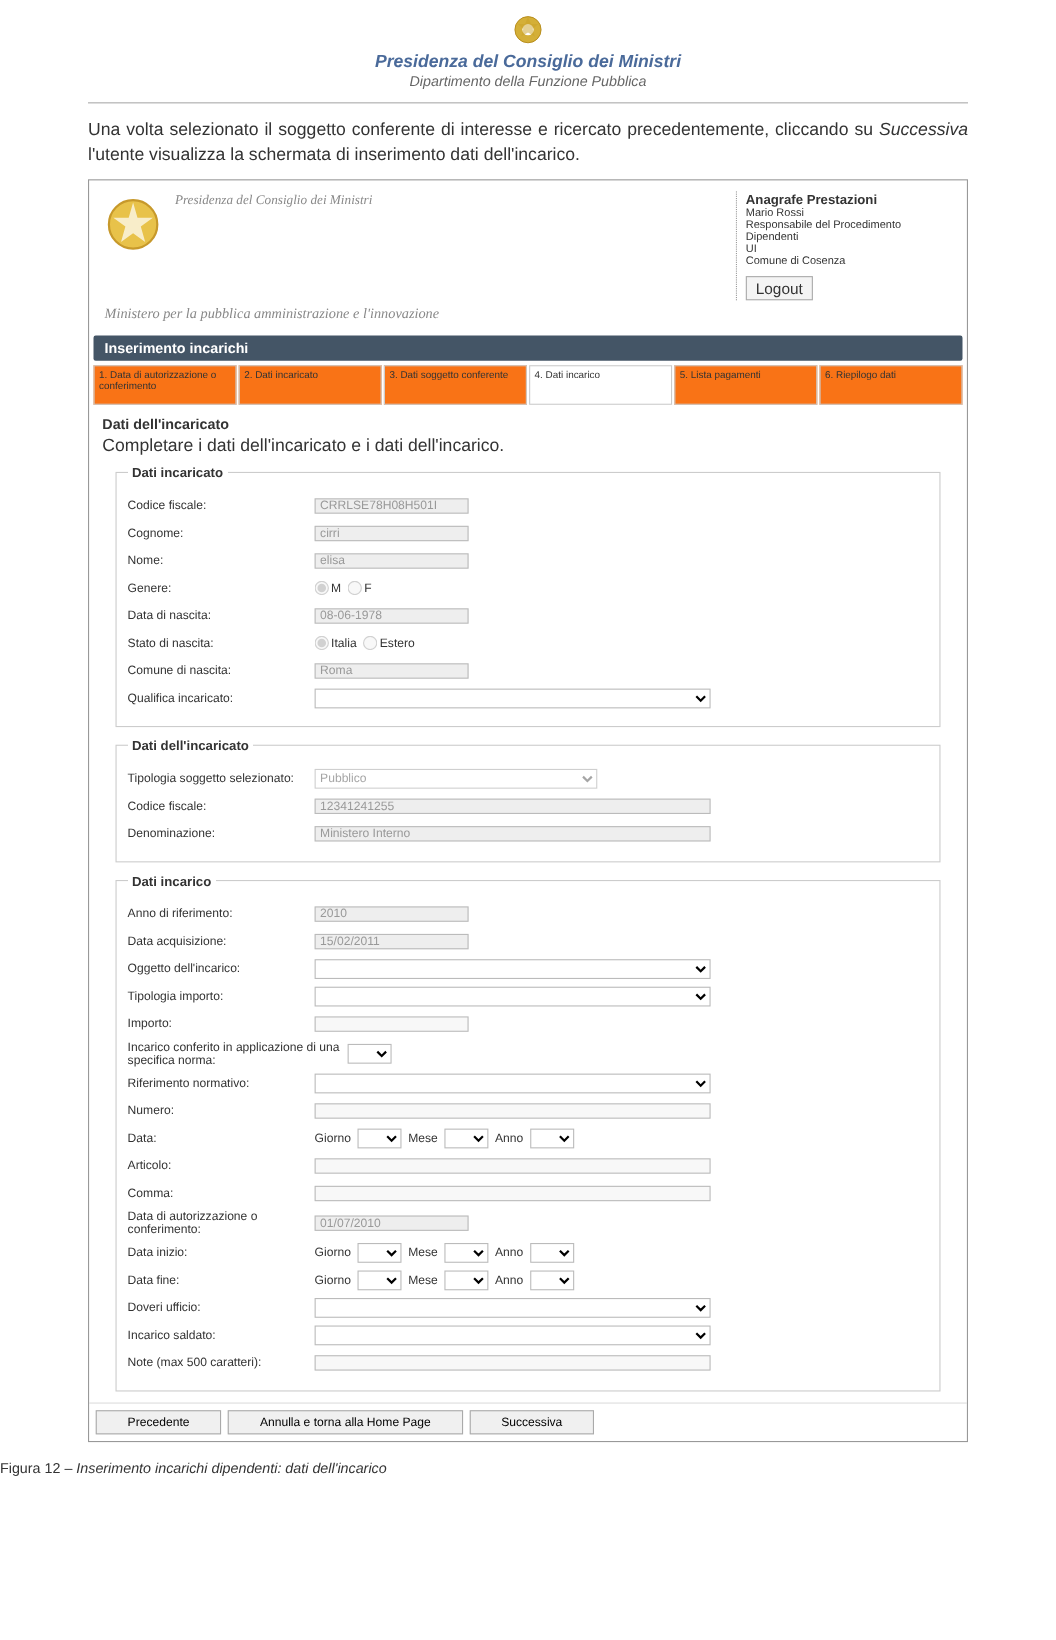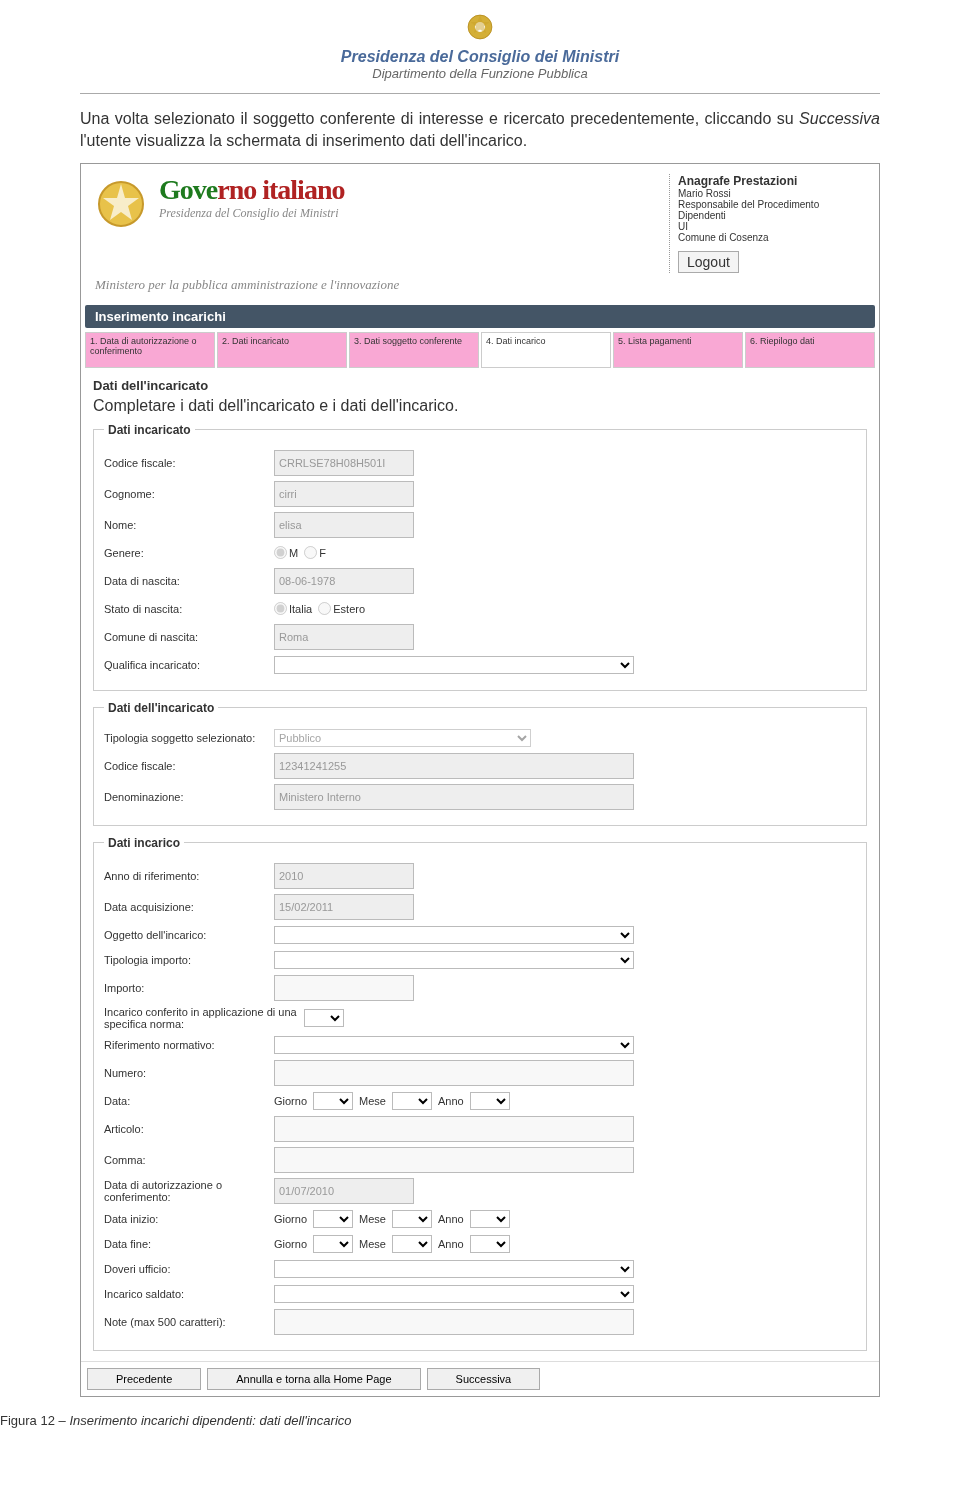--- a/index.html
+++ b/index.html
@@ -21,31 +21,31 @@
   .brand .gov .gov1 { color: #1e7a1e; }
   .brand .gov .gov2 { color: #b02222; }
   .brand .gov .gov3 { color: #b02222; }
   .brand .sub { font-style: italic; color: #888; font-size: 12px; }
   .infocol { width: 200px; font-size: 10px; color: #333; border-left: 1px dotted #999; padding-left: 8px; }
   .infocol .bold { font-weight: bold; font-size: 12px; }
   .infocol .logout { display: inline-block; border: 1px solid #aaa; background: #f4f4f4; padding: 2px 8px; font-size: 14px; margin-top: 8px; }
   .tagline { font-style: italic; color: #888; font-size: 13px; padding: 0 14px 8px 14px; font-family: "Brush Script MT", cursive; }
   .sectionbar { background: #445566; color: #fff; font-weight: bold; font-size: 13px; padding: 4px 10px; margin: 4px; border-radius: 2px; }
   .steps { display: flex; margin: 4px; gap: 2px; }
-  .step { flex: 1; border: 1px solid #ccc; font-size: 9px; padding: 3px 4px; min-height: 36px; background: #f9a8d4; }
+  .step { flex: 1; border: 1px solid #ccc; font-size: 9px; padding: 3px 4px; min-height: 36px; background: #f97316; }
   .step.on { background: #fff; }
   .block { margin: 10px 6px 6px; }
   .block-title { font-weight: bold; font-size: 13px; margin: 8px 0 4px 6px; }
   .block-sub { font-size: 16px; margin: 0 0 8px 6px; }
-  fieldset { border: 1px solid #ccc; margin: 6px 6px 10px; padding: 8px 10px 10px; }
+  fieldset { border: 1px solid #ccc; margin: 6px 18px 10px; padding: 8px 10px 10px; }
   fieldset legend { font-weight: bold; font-size: 12px; padding: 0 4px; }
   .row { display: flex; align-items: center; font-size: 11px; margin: 5px 0; min-height: 20px; }
   .row label { width: 170px; color: #333; }
   .row .ctrl { flex: 1; display: flex; align-items: center; gap: 6px; }
-  .txt { border: 1px solid #bbb; background: #f8f8f8; color: #999; font-size: 11px; padding: 2px 4px; height: 26px; }
+  .txt { border: 1px solid #bbb; background: #f8f8f8; color: #999; font-size: 11px; padding: 2px 4px; height: 14px; }
   .txt.ro { background: #eee; }
   .sel { border: 1px solid #bbb; background: #fff; font-size: 11px; height: 18px; }
   .wS { width: 40px; } .wM { width: 140px; } .wL { width: 257px; } .wXL { width: 360px; }
   .radio { display: inline-flex; align-items: center; gap: 2px; font-size: 11px; }
   .radio input { margin: 0; }
   .btnbar { display: flex; gap: 6px; padding: 6px; border-top: 1px solid #ddd; margin-top: 6px; }
   .btn { border: 1px solid #aaa; background: #f0f0f0; font-size: 11px; padding: 4px 28px; cursor: pointer; }
   .caption { text-align: left; font-size: 13px; margin: 10px 0 8px; }
   .caption .cap-em { font-style: italic; }
 </style>
@@ -74,21 +74,20 @@
 <div class="screenshot">
   <div class="app-bar">
     <div class="brand">
       <div class="crest">
         <svg viewBox="0 0 60 60">
             <circle cx="30" cy="30" r="22" fill="#e8c24a" stroke="#c7992b" stroke-width="2"></circle>
             <path d="M30 10 L34 24 L48 24 L37 32 L41 46 L30 38 L19 46 L23 32 L12 24 L26 24 Z" fill="#fff" opacity="0.7"></path>
           </svg>
       </div>
       <div class="titleimg">
-        <div class="gov"><span class="gov1">Gove</span><span class="gov2">rno ita</span><span class="gov3">liano</span></div>
         <div class="sub">Presidenza del Consiglio dei Ministri</div>
       </div>
     </div>
     <div class="infocol">
       <div class="bold">Anagrafe Prestazioni</div>
       <div>Mario Rossi</div>
       <div>Responsabile del Procedimento Dipendenti</div>
       <div>UI</div>
       <div>Comune di Cosenza</div>
       <span class="logout">Logout</span>

